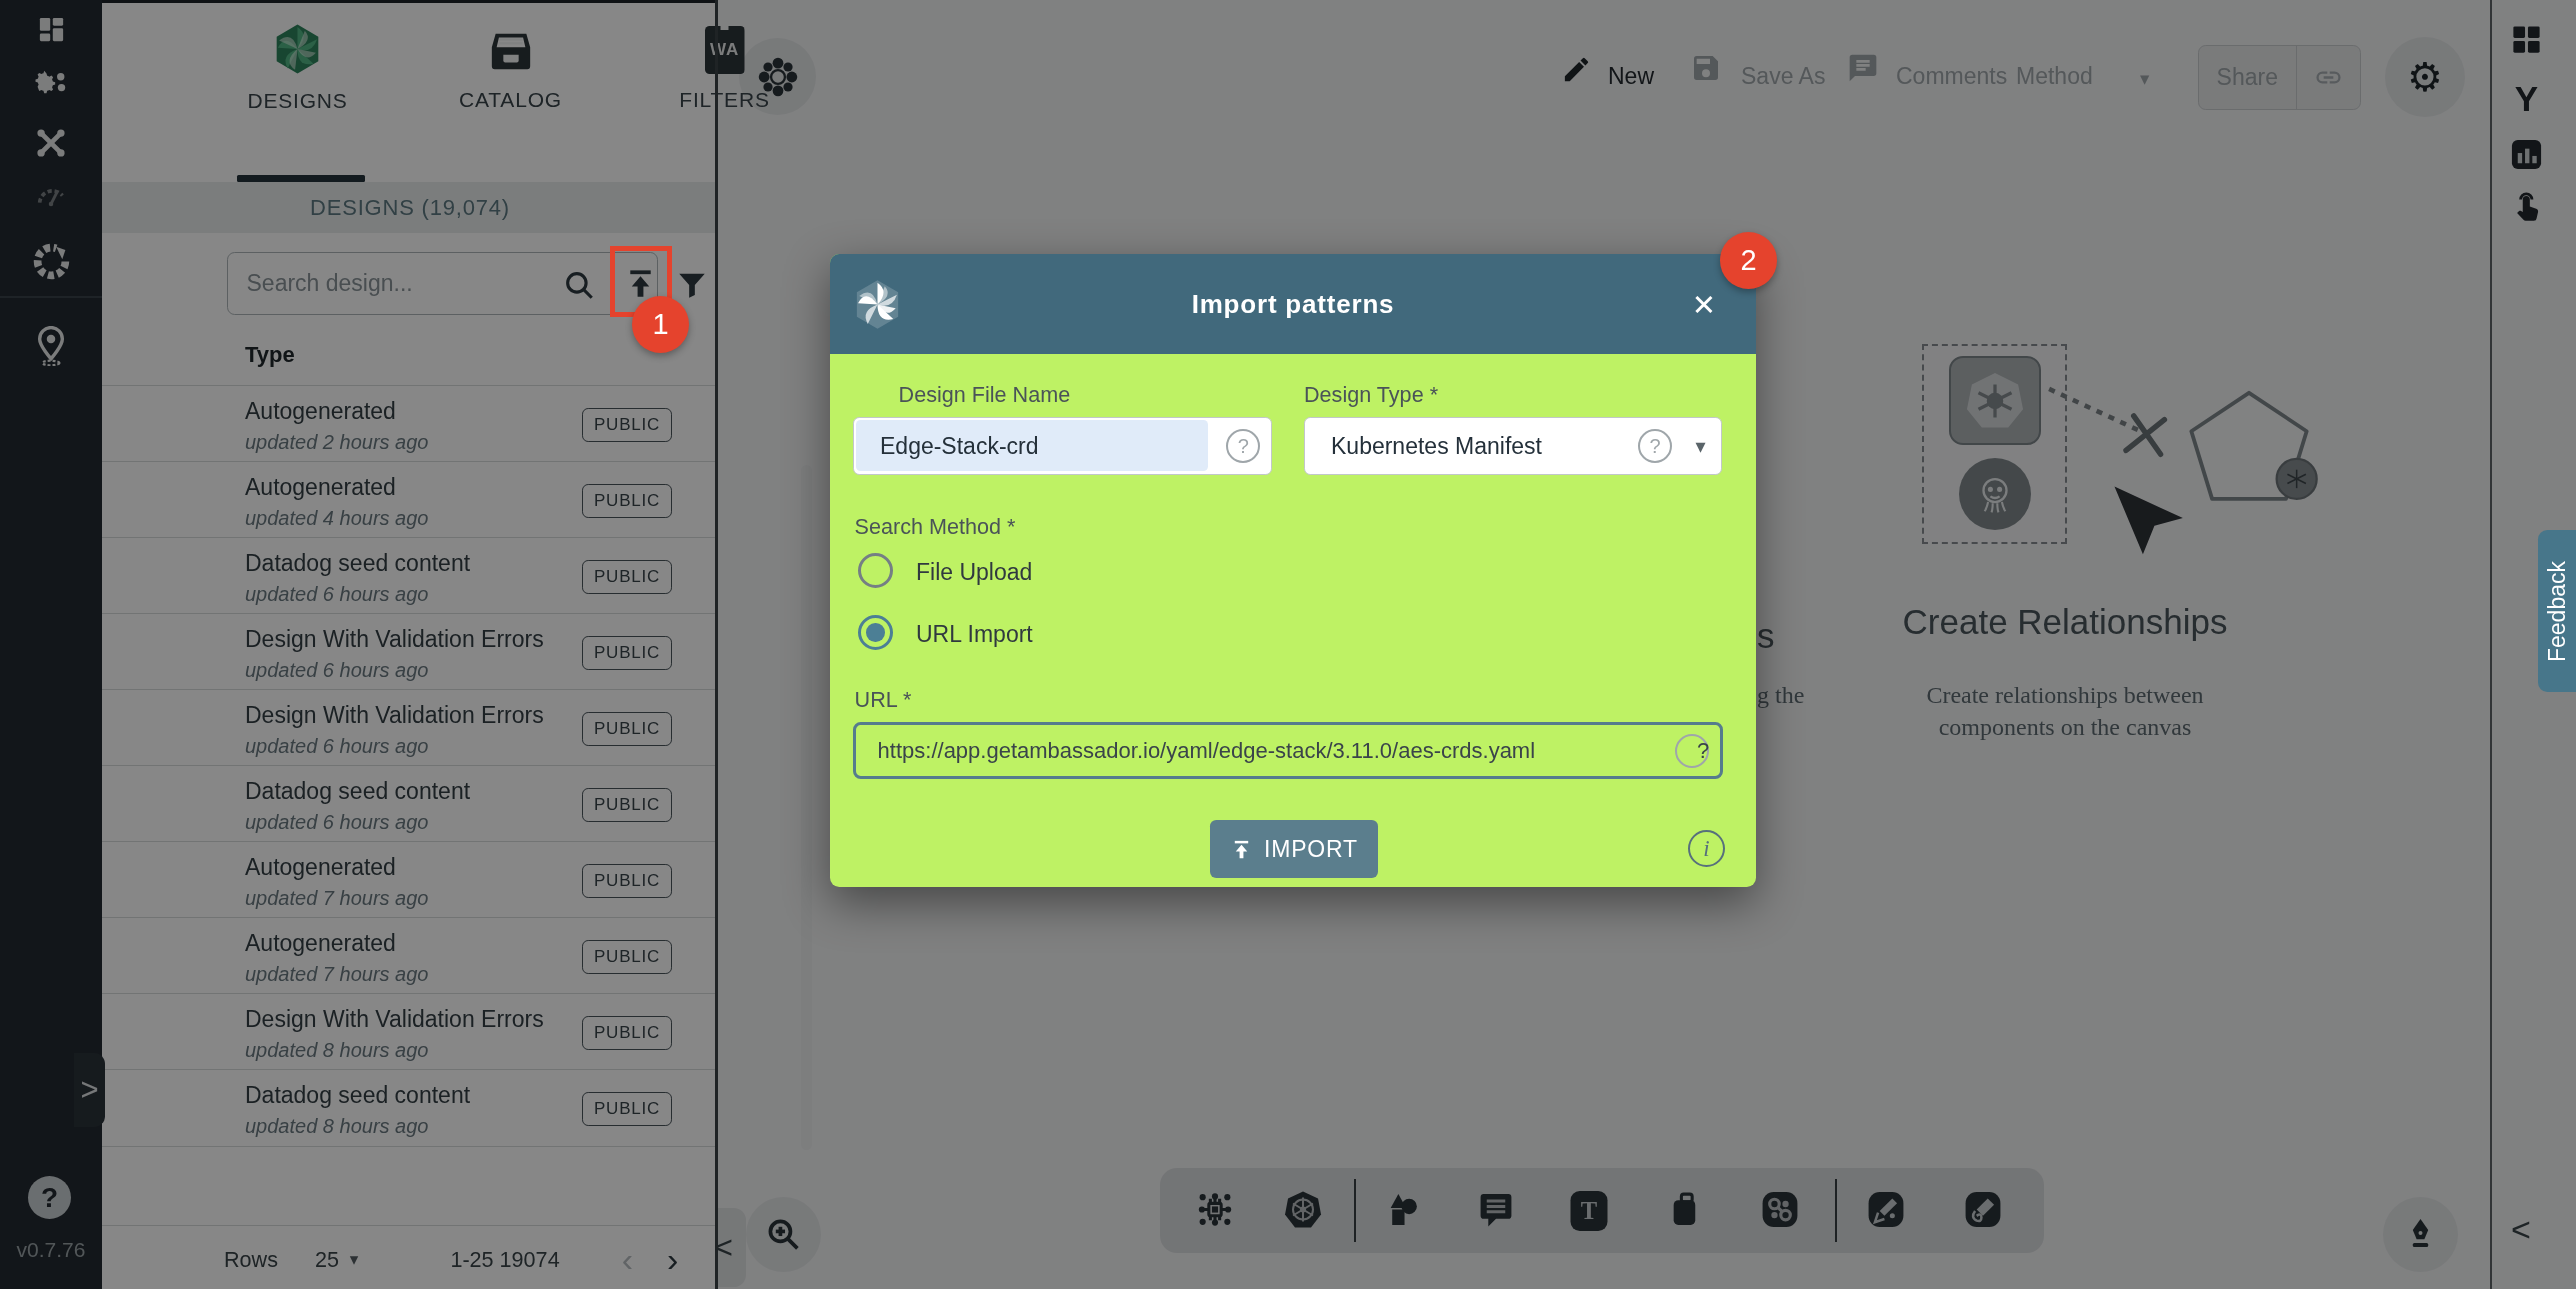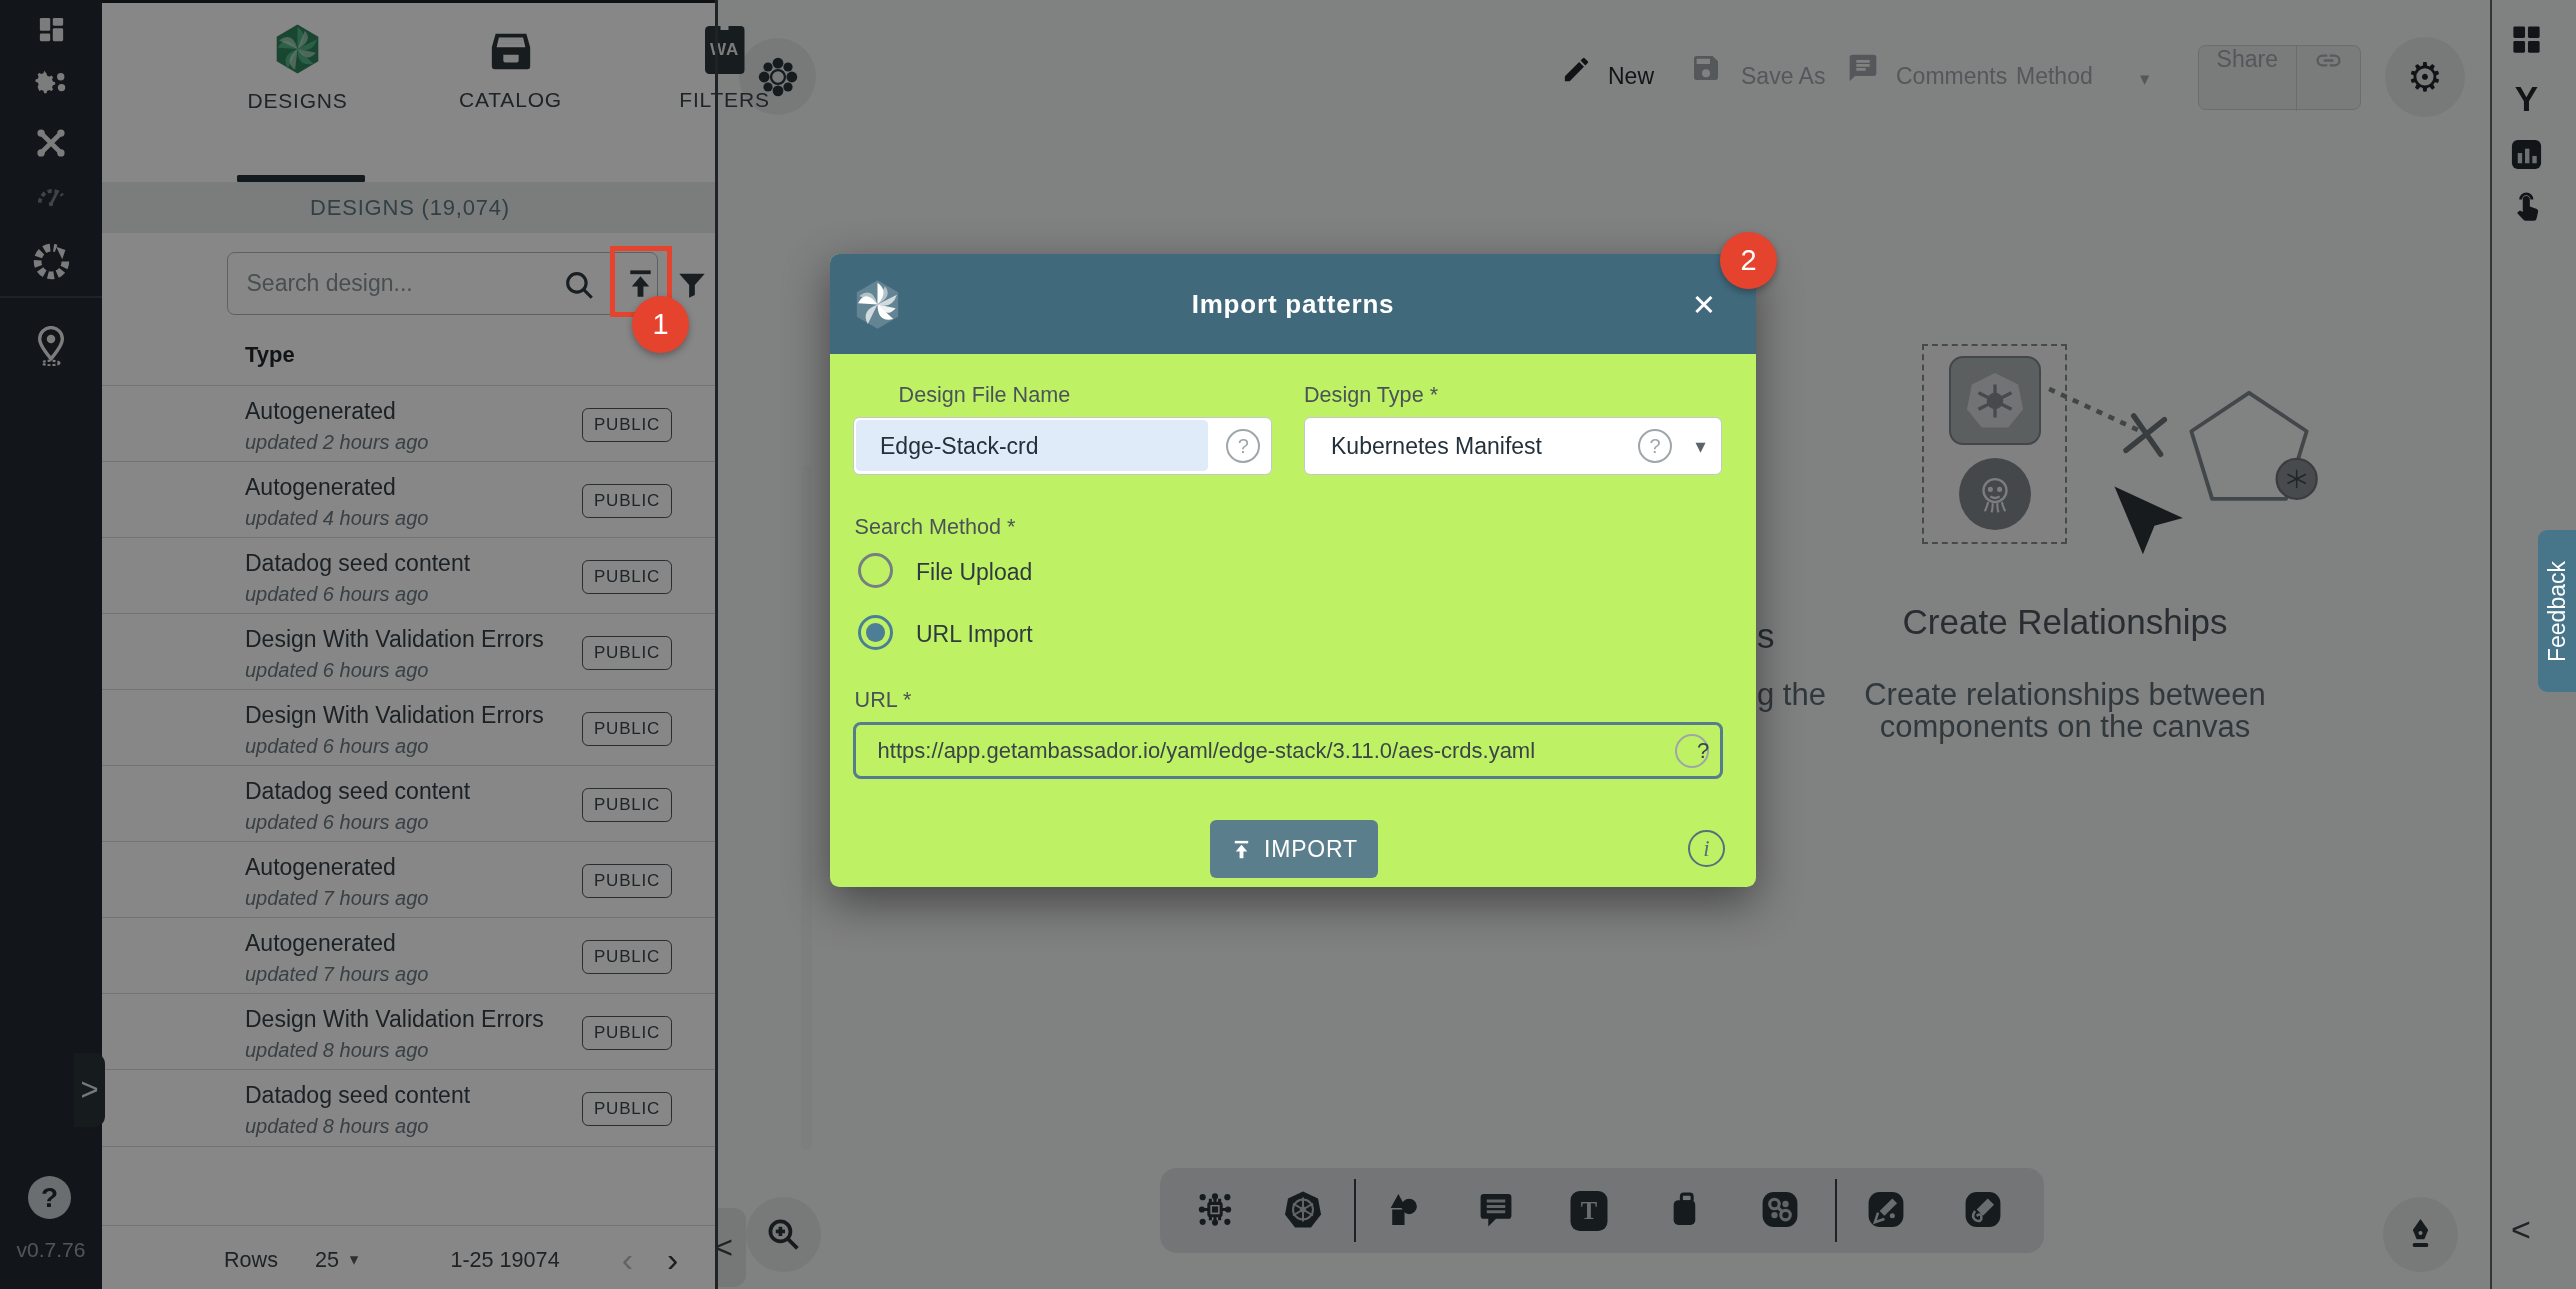--- a/index.html
+++ b/index.html
@@ -34,29 +34,29 @@
   #pagination { position:absolute; left:0; top:1222px; width:613px; height:68px; border-top:1.5px solid #d7dbdc; display:flex; align-items:center; font-size:21.6px; color:#3a4449; background:#fff; }
   #panel-divider { position:absolute; left:715px; top:0; width:3.1px; height:1290px; background:#3c4347; z-index:6; }
   #scroll-strip { position:absolute; left:699px; top:462px; width:10.8px; height:685px; background:#eceeef; border-radius:5.4px; }
 
   
   #canvas { left:718px; top:0; width:1858px; height:1290px; background:#f2f3f4; }
   .circle-btn { position:absolute; border-radius:50%; background:#e3e6e7; display:flex; align-items:center; justify-content:center; }
   .tb-txt { position:absolute; top:63px; font-size:23px; }
   .muted { color:#9fa6aa; }
   .dark-txt { color:#22292e; }
-  #share-group { position:absolute; left:1480px; top:45px; width:163px; height:65px; background:#e6e8e9; border:1.5px solid #c9cdcf; border-radius:7.7px; display:flex; align-items:flex-start; }
+  #share-group { position:absolute; left:1480px; top:45px; width:163px; height:65px; background:#e6e8e9; border:1.5px solid #c9cdcf; border-radius:7.7px; display:flex; align-items:center; }
   #dock-divider { position:absolute; left:1772px; top:0; width:2.3px; height:1290px; background:#5f6569; }
   .dock-ic { position:absolute; left:1784px; width:49px; display:flex; justify-content:center; color:#22292e; }
   #bottom-toolbar { position:absolute; left:442px; top:1168px; width:884px; height:85px; background:#dadddf; border-radius:17px; }
   .bt-div { position:absolute; top:10.8px; width:2.3px; height:63px; background:#3a4145; }
   .bt-ic { position:absolute; top:50%; transform:translate(-50%,-50%); }
   #onb-dash { position:absolute; left:1204px; top:344px; width:145px; height:200px; border:2.3px dashed #878d91; background:rgba(255,255,255,0.14); }
   .onb-title { font-size:35px; color:#4a565c; font-weight:500; }
-  .onb-body { font-size:31px; color:#5e6b71; text-align:center; line-height:32px; }
+  .onb-body { font-size:24px; color:#5e6b71; text-align:center; line-height:32px;font-family:Liberation Serif, serif; }
   #fb-tab { position:absolute; left:2538px; top:530px; width:38px; height:162px; background:#47768a; border-radius:9.2px 0 0 9.2px; z-index:55; display:flex; align-items:center; justify-content:center; }
   #fb-tab span { transform:rotate(-90deg); white-space:nowrap; color:#fff; font-size:23px; }
 
   
   #overlay { left:0; top:0; width:2576px; height:1290px; background:rgba(0,0,0,0.47); z-index:50; }
   #modal { left:830px; top:254px; width:926px; height:633px; background:#bef264; border-radius:9.2px; z-index:60; box-shadow:0 15.4px 46px rgba(0,0,0,0.45); }
   #modal-header { position:absolute; left:0; top:0; width:926px; height:100px; background:#41697c; border-radius:9.2px 9.2px 0 0; display:flex; align-items:center; }
   #modal-title { position:absolute; left:0; width:926px; text-align:center; color:#fff; font-size:26px; font-weight:bold; letter-spacing:0.8px; }
   #modal-close { position:absolute; right:40px; top:34px; color:#fff; font-size:29px; cursor:pointer; }
   .fld-label { position:absolute; font-size:21.6px; color:#4a5358; }

